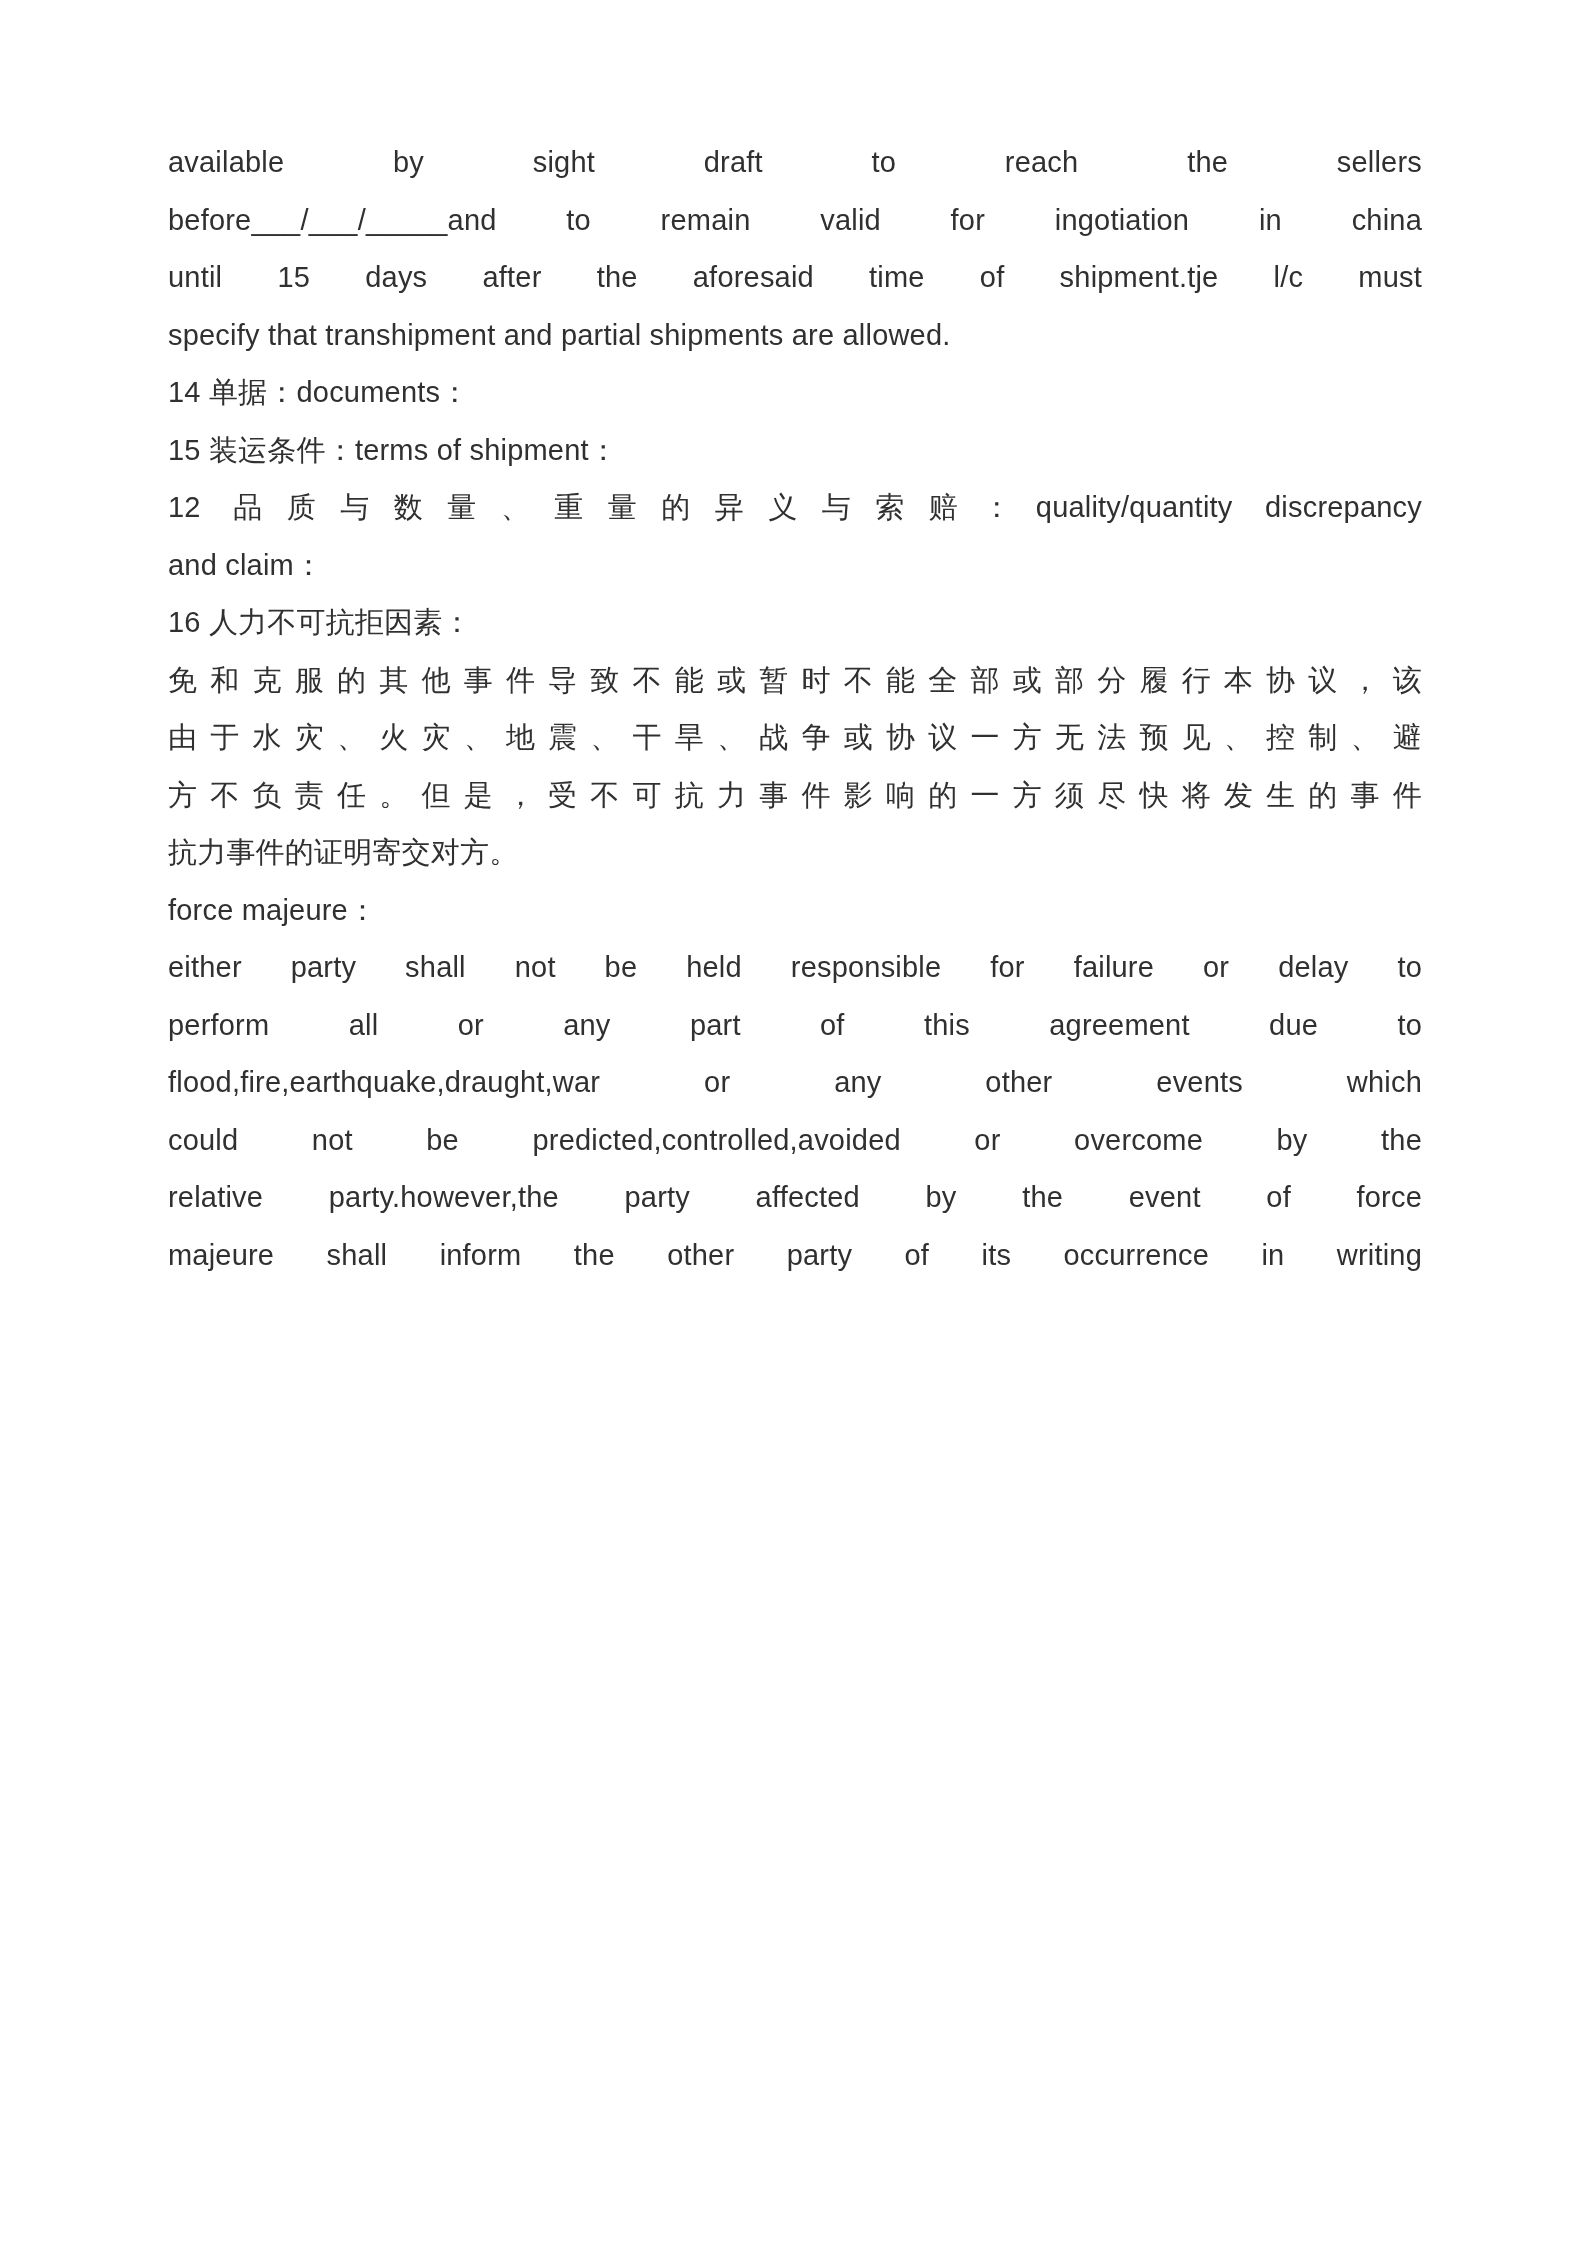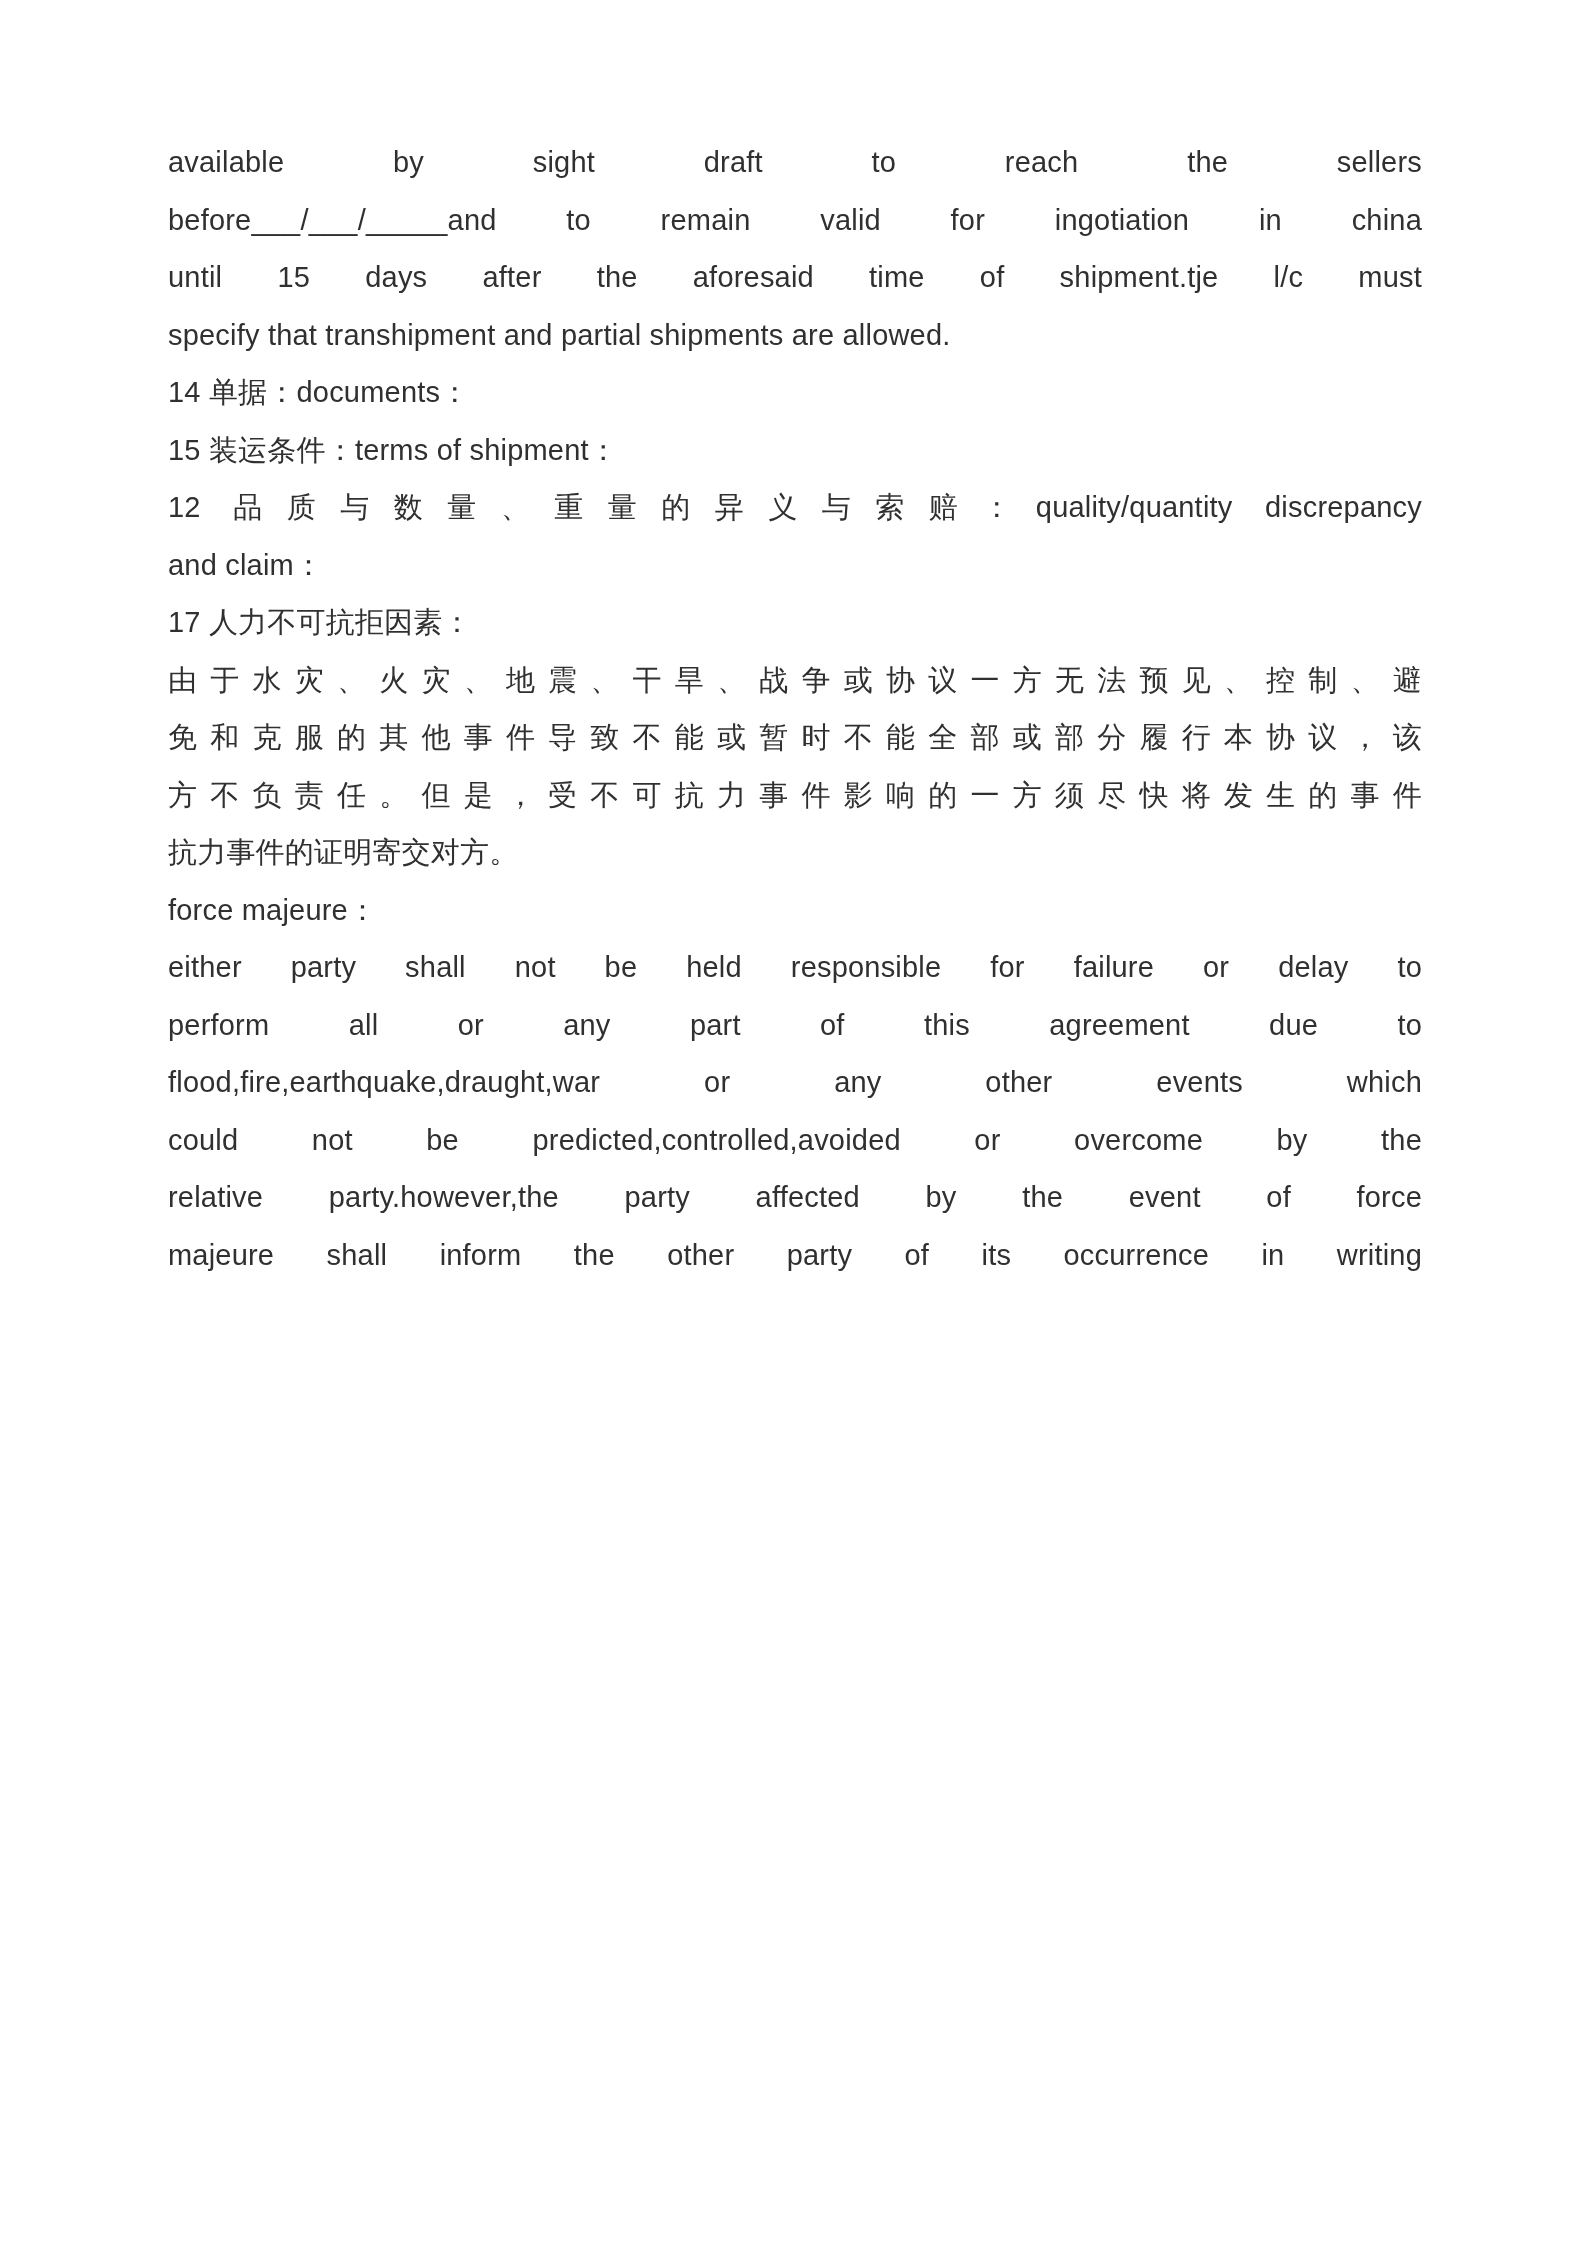--- a/index.html
+++ b/index.html
@@ -43,23 +43,23 @@
 <div class="page">
   <div class="content">
       <div class="line just">available by sight draft to reach the sellers</div>
       <div class="line just">before___/___/_____and to remain valid for ingotiation in china</div>
       <div class="line just">until 15 days after the aforesaid time of shipment.tje l/c must</div>
       <div class="line left">specify that transhipment and partial shipments are allowed.</div>
       <div class="line left">14 单据：documents：</div>
       <div class="line left">15 装运条件：terms of shipment：</div>
       <div class="line just">12 品质与数量、重量的异义与索赔：quality/quantity discrepancy</div>
       <div class="line left">and claim：</div>
-      <div class="line left">17 人力不可抗拒因素：</div>
+      <div class="line left">16 人力不可抗拒因素：</div>
+      <div class="line just">免和克服的其他事件导致不能或暂时不能全部或部分履行本协议，该</div>
       <div class="line just">由于水灾、火灾、地震、干旱、战争或协议一方无法预见、控制、避</div>
-      <div class="line just">免和克服的其他事件导致不能或暂时不能全部或部分履行本协议，该</div>
       <div class="line just">方不负责任。但是，受不可抗力事件影响的一方须尽快将发生的事件</div>
       <div class="line left">抗力事件的证明寄交对方。</div>
       <div class="line left">force majeure：</div>
       <div class="line just">either party shall not be held responsible for failure or delay to</div>
       <div class="line just">perform all or any part of this agreement due to</div>
       <div class="line just">flood,fire,earthquake,draught,war or any other events which</div>
       <div class="line just">could not be predicted,controlled,avoided or overcome by the</div>
       <div class="line just">relative party.however,the party affected by the event of force</div>
       <div class="line just">majeure shall inform the other party of its occurrence in writing</div>
     </div>

